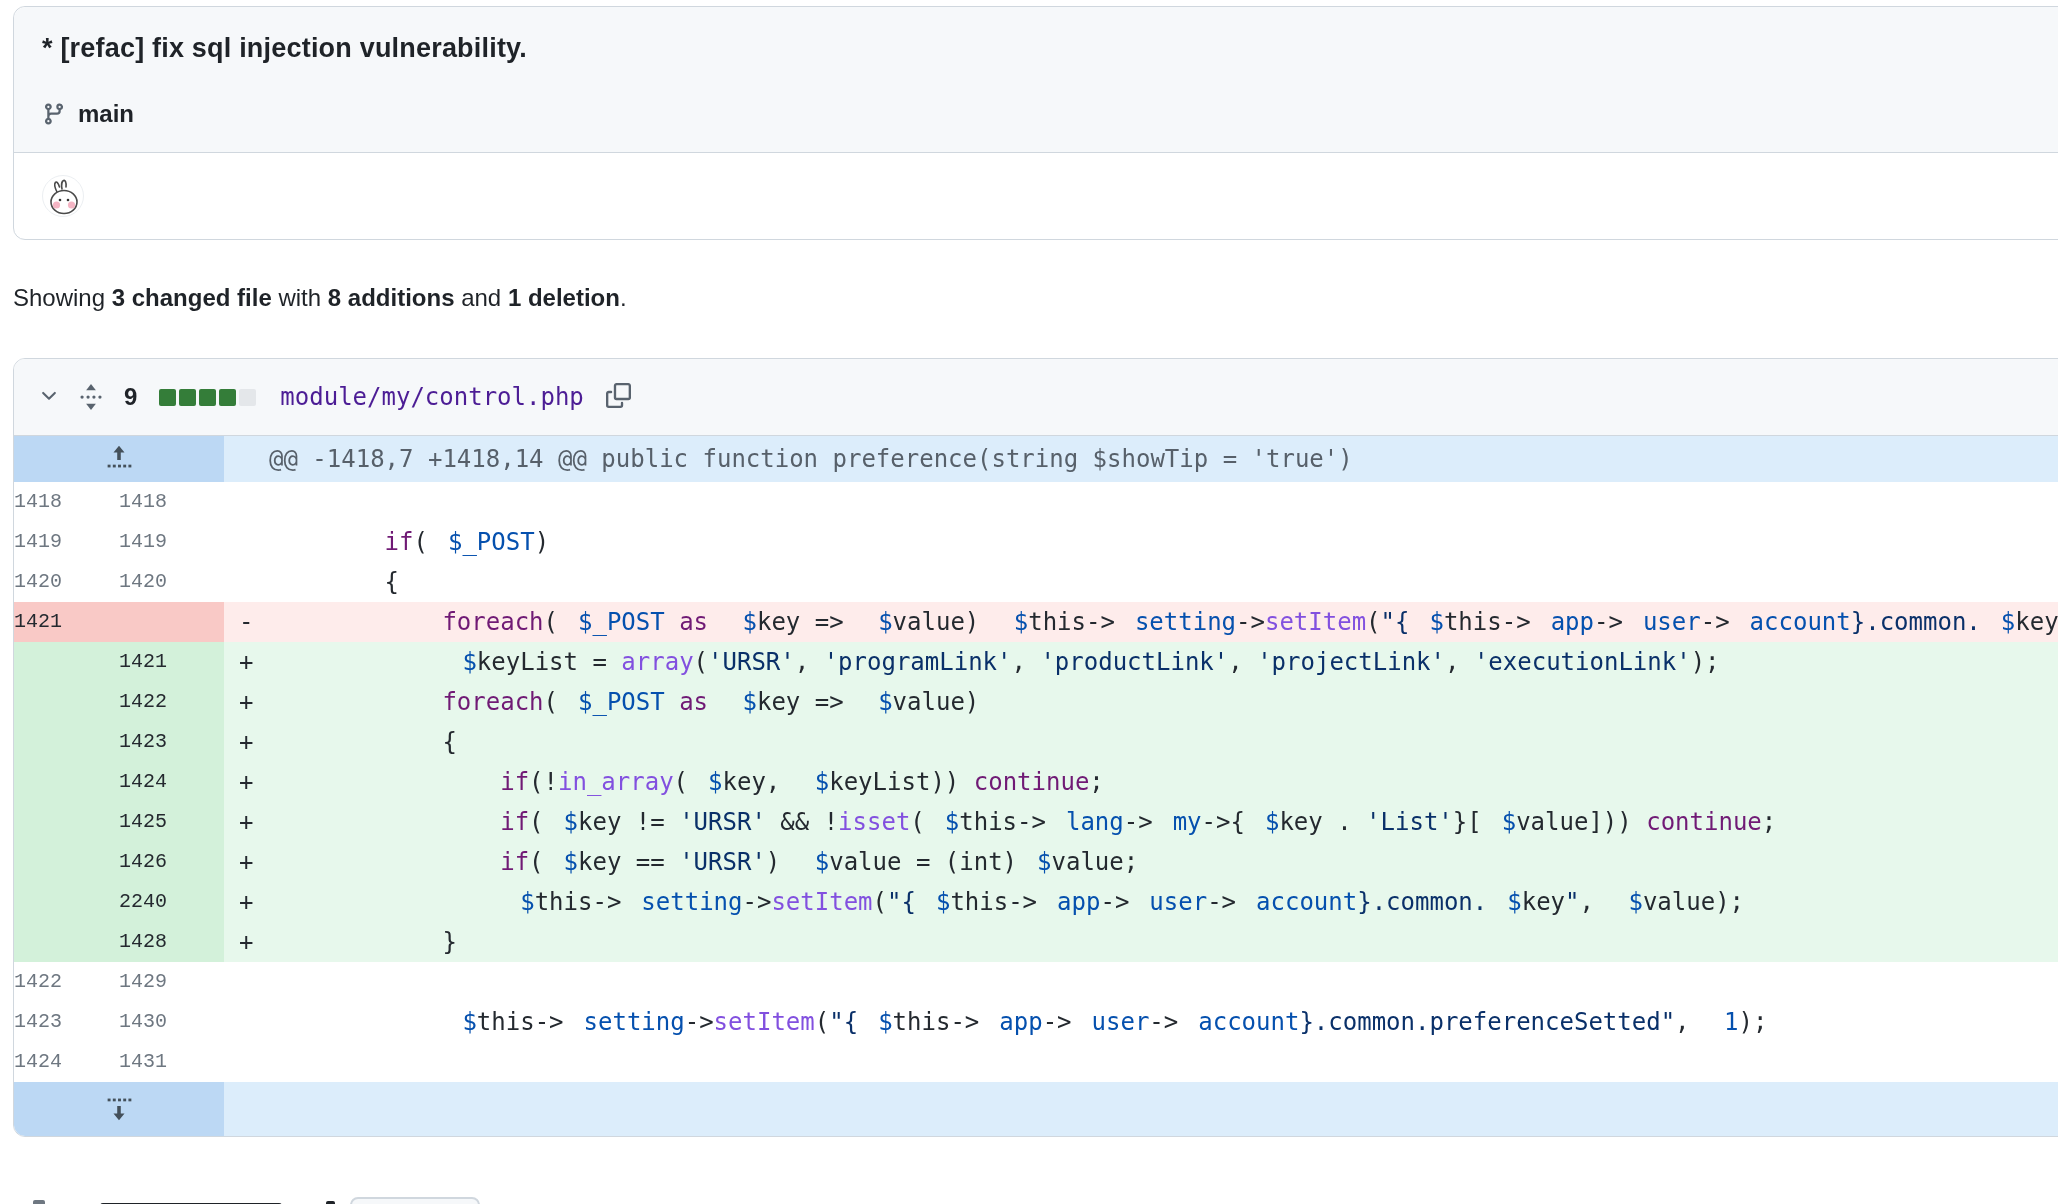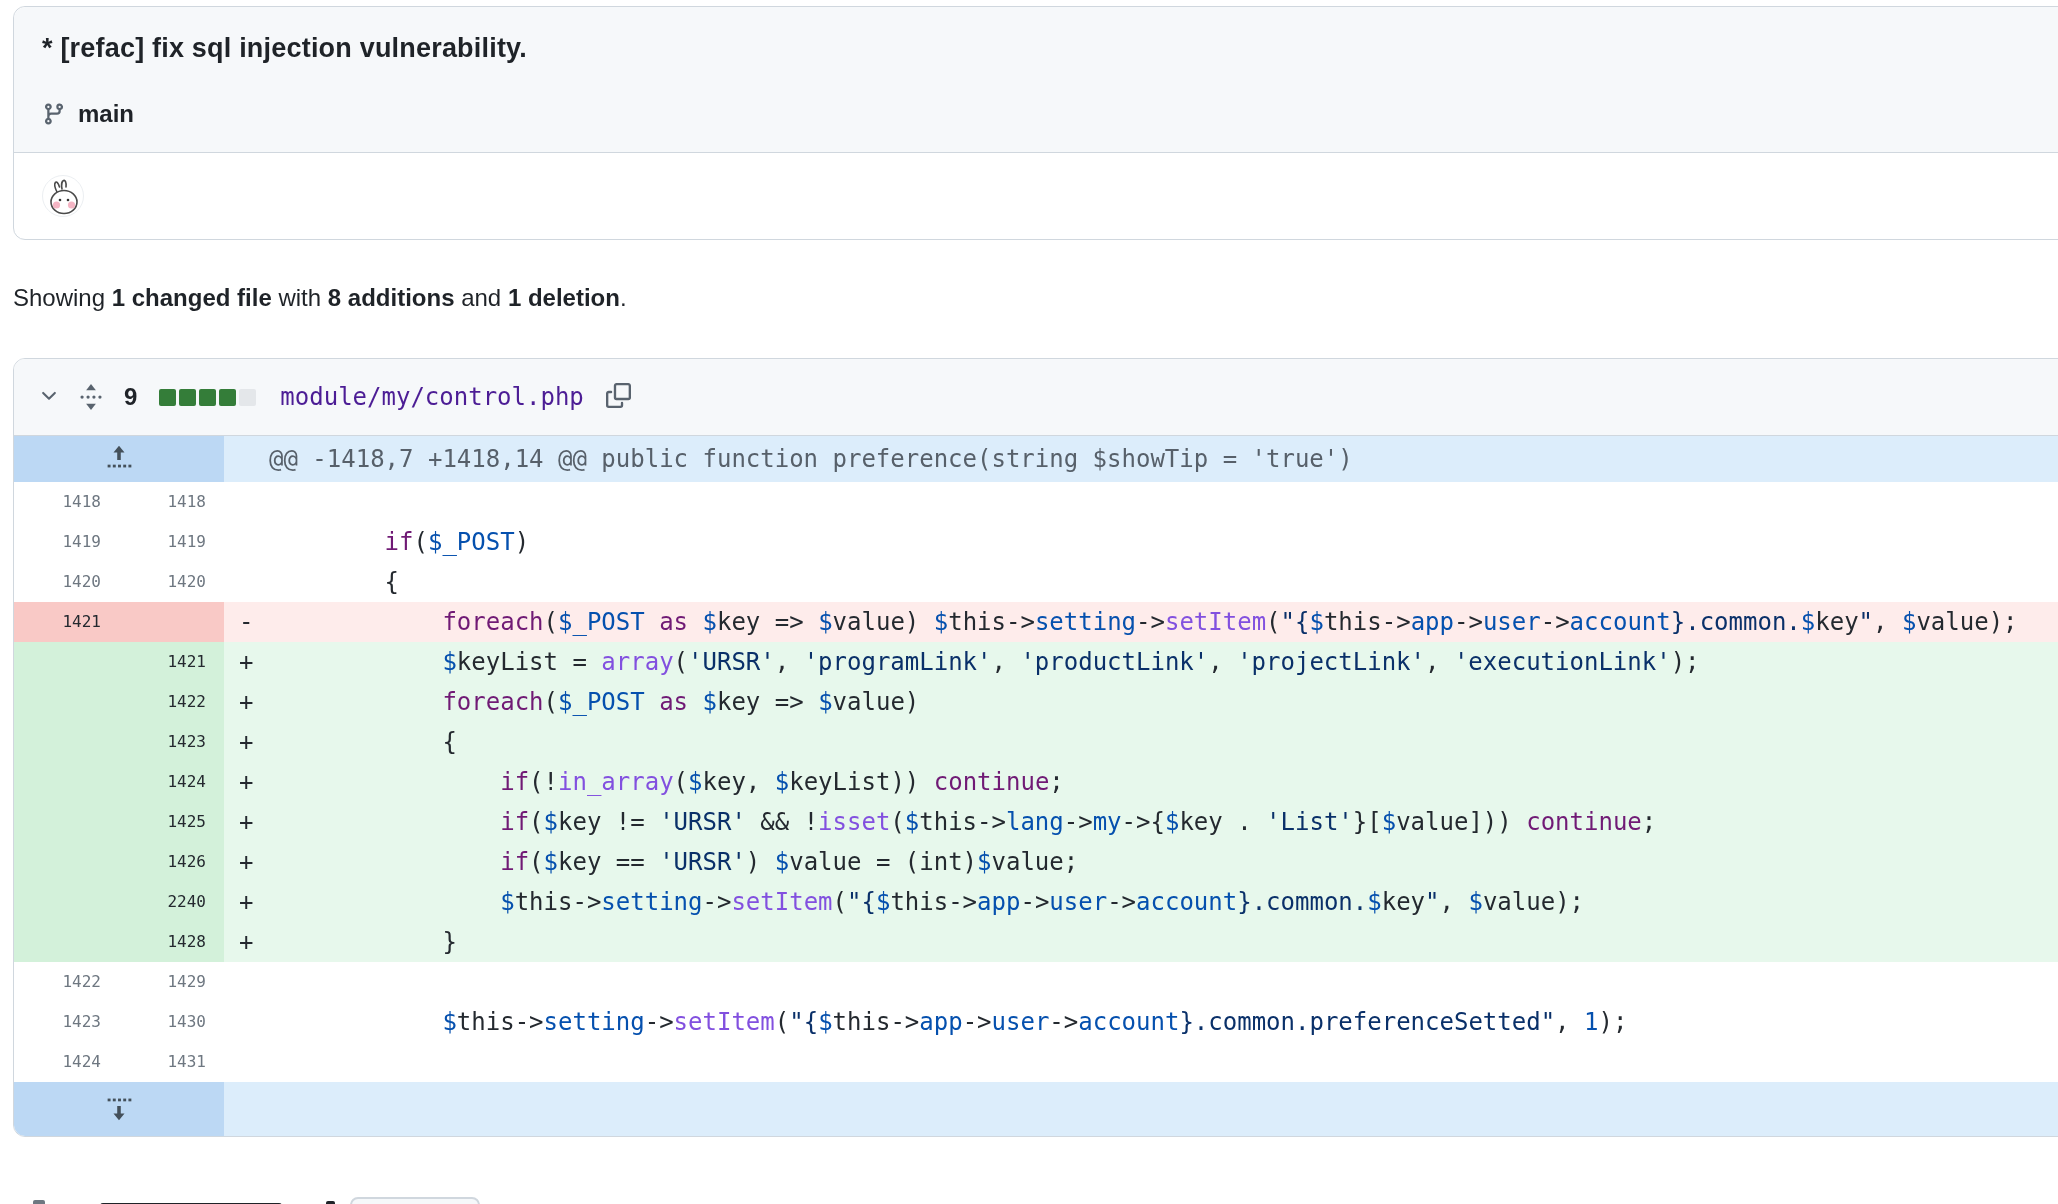--- a/index.html
+++ b/index.html
@@ -39,31 +39,31 @@
   .file-name { font-family:"DejaVu Sans Mono", monospace; font-size:24px; color:#4c1d95; margin-left:6px; text-decoration:none; cursor:pointer; }
   .copy-btn { margin-left:4px; }
 
   
   .diff-table { font-family:"DejaVu Sans Mono", monospace; font-size:24px; }
   .hunk-row { display:grid; grid-template-columns:210px 1fr; height:46px; }
   .hunk-gutter { background:#bcd8f4; display:flex; align-items:center; justify-content:center; cursor:pointer; border:none; padding:0; }
   .hunk-text { background:#dcedfb; color:#57606a; line-height:46px; padding-left:45px; white-space:pre; overflow:hidden; }
 
   .line { display:grid; grid-template-columns:105px 105px 1fr; height:40px; line-height:40px; }
-  .num { text-align:right; padding-right:18px; color:#6e7781; cursor:pointer; font-size:16px; }
+  .num { padding-right:18px; color:#6e7781; cursor:pointer; font-size:20px;font-family:Liberation Mono, monospace; }
   .code { white-space:pre; color:#24292f; overflow:hidden; }
   .sign { display:inline-block; width:45px; padding-left:15px; }
   .line.del .num { background:#f9c9c6; color:#24292f; }
   .line.del .code { background:#feeceb; }
   .line.add .num { background:#d3f1da; color:#24292f; }
   .line.add .code { background:#e7f8ec; }
 
   .tk-d { color:#24292f; }
   .tk-k { color:#701a75; }
-  .tk-b { color:#0550ae; }
+  .tk-b { color:#0550ae;margin-left:20px; }
   .tk-p { color:#8250df; }
   .tk-s { color:#0a3069; }
 
   .expander-row { display:grid; grid-template-columns:210px 1fr; height:54px; }
   .expander-gutter { background:#bcd8f4; display:flex; align-items:center; justify-content:center; cursor:pointer; border:none; padding:0; border-radius:0 0 0 11px; }
   .expander-body { background:#dcedfb; }
 
   
   .footer-strip { position:absolute; top:1188px; left:0; width:2058px; height:16px; }
   .clip-caret { position:absolute; left:33px; top:6px; width:12px; height:8px; background:#6e7781; border-radius:2px; }
@@ -99,21 +99,21 @@
           <circle cx="13.5" cy="29" r="3.6" fill="#f2a8ba" opacity="0.85"></circle>
           <circle cx="28.5" cy="29" r="3.6" fill="#f2a8ba" opacity="0.85"></circle>
           <circle cx="17" cy="24" r="1.3" fill="#333"></circle>
           <circle cx="25" cy="24" r="1.3" fill="#333"></circle>
         </svg>
       </span>
     </div>
   </div>
 
   <p class="summary">
-    <span>Showing </span><b>1 changed file</b><span> with </span><b>8 additions</b><span> and </span><b>1 deletion</b><span>.</span>
+    <span>Showing </span><b>3 changed file</b><span> with </span><b>8 additions</b><span> and </span><b>1 deletion</b><span>.</span>
   </p>
 
   <div class="card diff-card">
     <div class="diff-head">
       <button class="icon-btn">
         <span>
           <svg width="22" height="22" viewBox="0 0 16 16" fill="#59636e">
               <path d="M12.78 5.22a.749.749 0 0 1 0 1.06l-4.25 4.25a.749.749 0 0 1-1.06 0L3.22 6.28a.749.749 0 1 1 1.06-1.06L8 8.939l3.72-3.72a.749.749 0 0 1 1.06 0Z"></path>
             </svg>
         </span>

